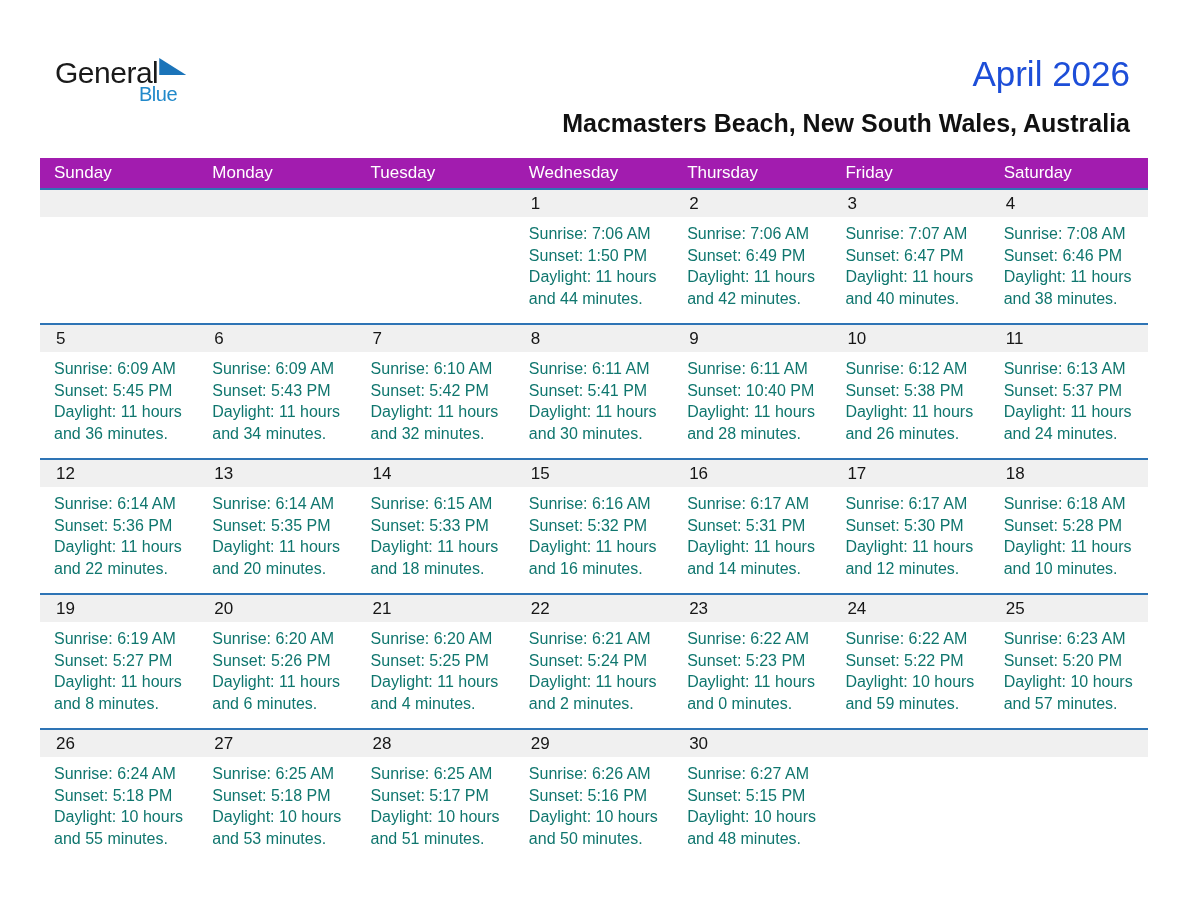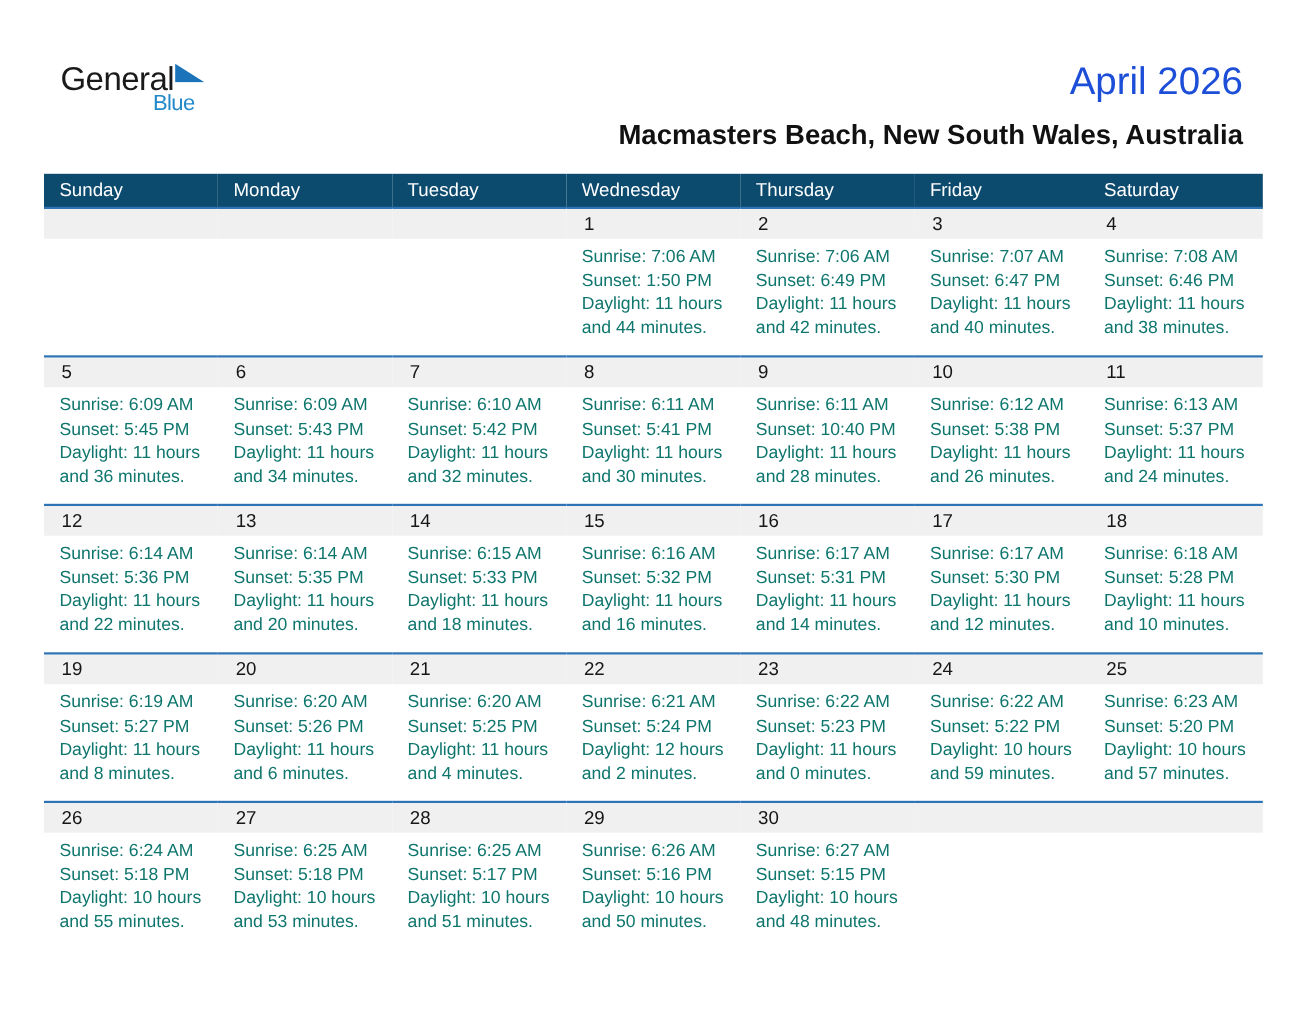--- a/index.html
+++ b/index.html
@@ -63,21 +63,21 @@
   }
 
   
   .calendar {
     width: 1108px;
     margin: 8px 40px 0 40px;
     border-collapse: collapse;
     table-layout: fixed;
   }
   .calendar th {
-    background: #0c4a6e;
+    background: #a21caf;
     color: #ffffff;
     font-weight: normal;
     font-size: 17px;
     text-align: left;
     height: 31px;
     padding: 0 0 0 14px;
     vertical-align: middle;
   }
   .calendar td {
     border-top: 2px solid #2e74b5;
@@ -315,21 +315,21 @@
               <div>Sunrise: 6:20 AM</div>
               <div>Sunset: 5:25 PM</div>
               <div>Daylight: 11 hours and 4 minutes.</div>
             </div>
           </td>
           <td>
             <div class="date-band">22</div>
             <div class="cell-body">
               <div>Sunrise: 6:21 AM</div>
               <div>Sunset: 5:24 PM</div>
-              <div>Daylight: 12 hours and 2 minutes.</div>
+              <div>Daylight: 11 hours and 2 minutes.</div>
             </div>
           </td>
           <td>
             <div class="date-band">23</div>
             <div class="cell-body">
               <div>Sunrise: 6:22 AM</div>
               <div>Sunset: 5:23 PM</div>
               <div>Daylight: 11 hours and 0 minutes.</div>
             </div>
           </td>

